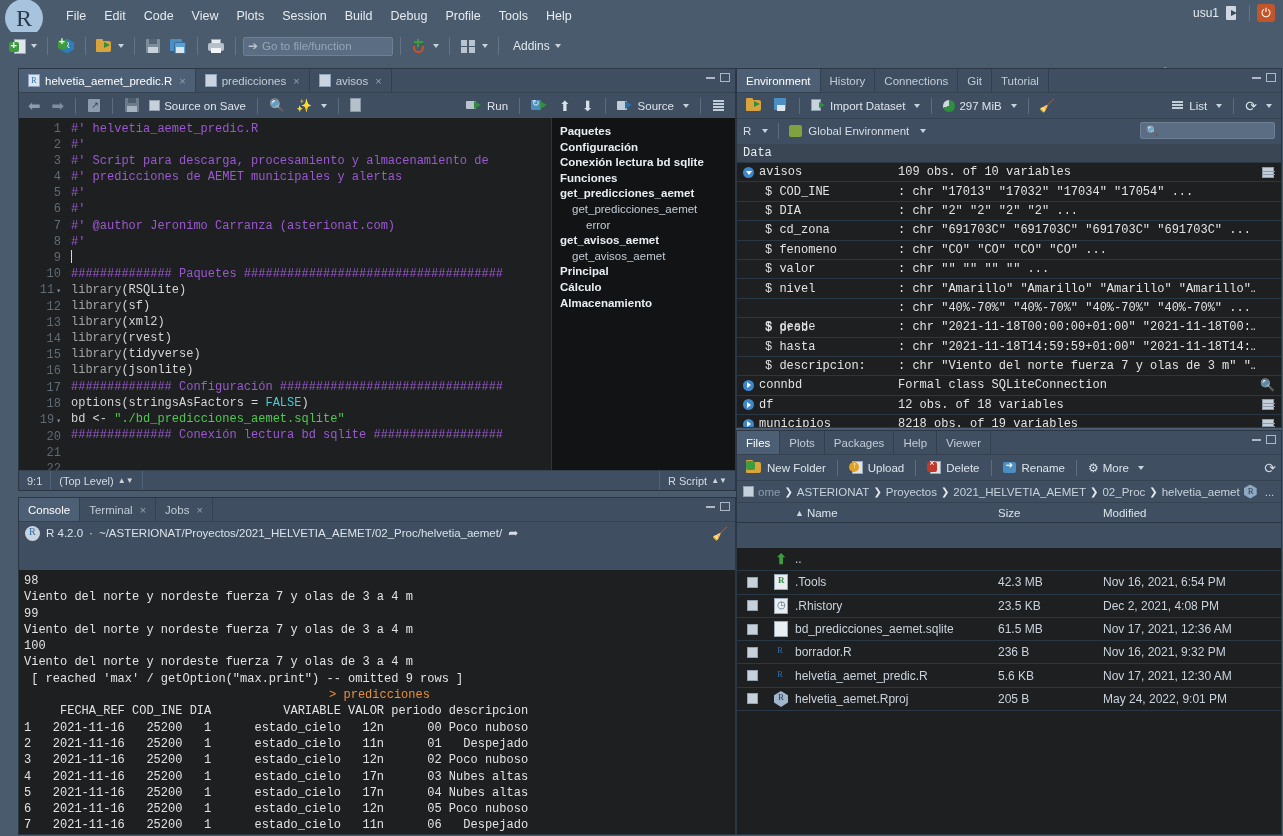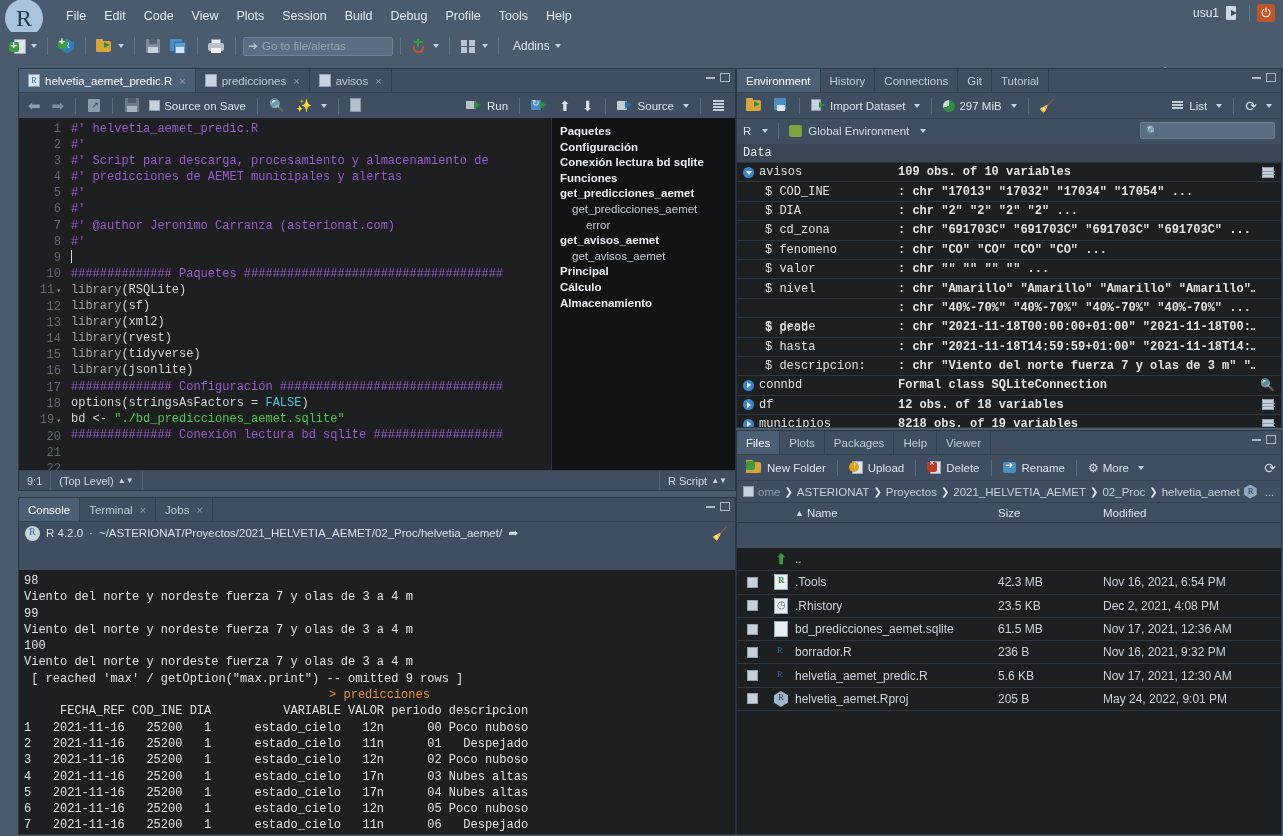--- a/index.html
+++ b/index.html
@@ -162,21 +162,21 @@
     border-radius:2px; display:flex;align-items:center;padding-left:5px;color:#9fb0c1;font-size:11px;
   }
   .env-body { position:absolute; left:0; right:0; top:75px; bottom:0; background:#1d1f21; overflow:hidden;}
   .env-section { background:#3a4654; color:#e9eef3; font-size:12px; padding:2px 6px; border-bottom:1px solid #2b3745;
     font-family:"Liberation Mono", monospace;}
   .env-row {
     display:flex; align-items:center; border-bottom:1px solid #2a3744; height:19.4px;
     font-family:"Liberation Mono", monospace; font-size:12px; color:#e3e3e3;
   }
   .env-row .name { width:155px; padding-left:6px; display:flex; align-items:center; gap:5px; white-space:nowrap; overflow:hidden;}
-  .env-row .val { flex:1; padding-left:6px; white-space:nowrap; overflow:hidden;font-weight:bold;}
+  .env-row .val { flex:1; padding-left:6px; white-space:nowrap; overflow:hidden;}
   .env-row .act { width:26px; display:flex; justify-content:center; align-items:center;}
   .disc { width:11px;height:11px;border-radius:50%;background:#3d87c9;position:relative;flex:0 0 auto;}
   .disc.open:after{content:"";position:absolute;left:2.5px;top:4px;border-left:3px solid transparent;border-right:3px solid transparent;border-top:4px solid #fff;}
   .disc.closed:after{content:"";position:absolute;left:4px;top:2.5px;border-top:3px solid transparent;border-bottom:3px solid transparent;border-left:4px solid #fff;}
   .gridicon{width:12px;height:11px;background:#c5cfd9;border:1px solid #8e9ba8;position:relative;}
   .gridicon:after{content:"";position:absolute;left:0;top:3px;width:12px;height:1px;background:#8e9ba8;box-shadow:0 3px 0 #8e9ba8;}
   .magn{color:#d2dae2;font-size:12px;}
 
   
   #files-pane { left:736px; top:430px; width:546px; height:405px; }
@@ -284,21 +284,21 @@
     <div class="tbtn">
       <span class="ic ic-print">
           <span class="p"></span>
           <span class="b"></span>
           <span class="o"></span>
         </span>
     </div>
     <span class="tb-sep"></span>
     <div class="gotobox">
       <span class="goarrow">➔</span>
-      <span>Go to file/alertas</span>
+      <span>Go to file/function</span>
     </div>
     <span class="tb-sep"></span>
     <div class="tbtn">
       <span class="ic ic-stamp">
           <span class="t"></span>
           <span class="t2"></span>
           <span class="c"></span>
         </span>
       <span class="caret"></span>
     </div>

